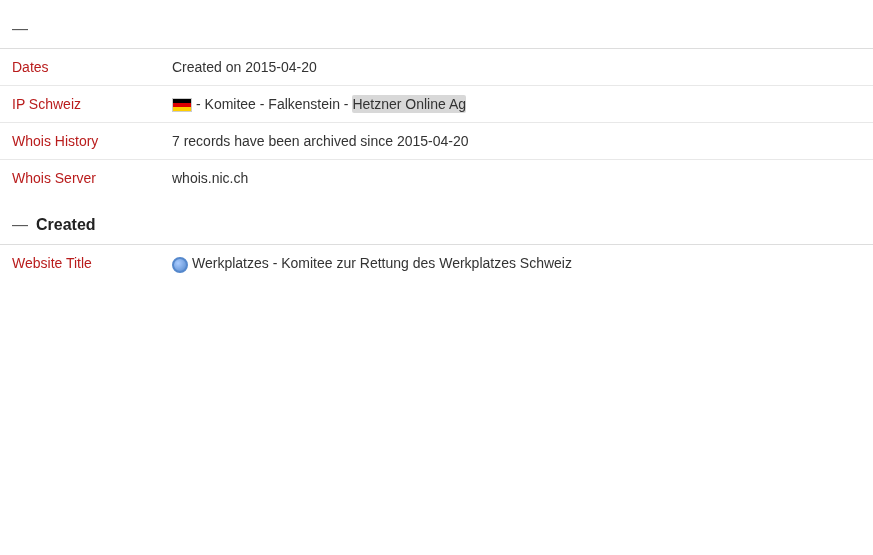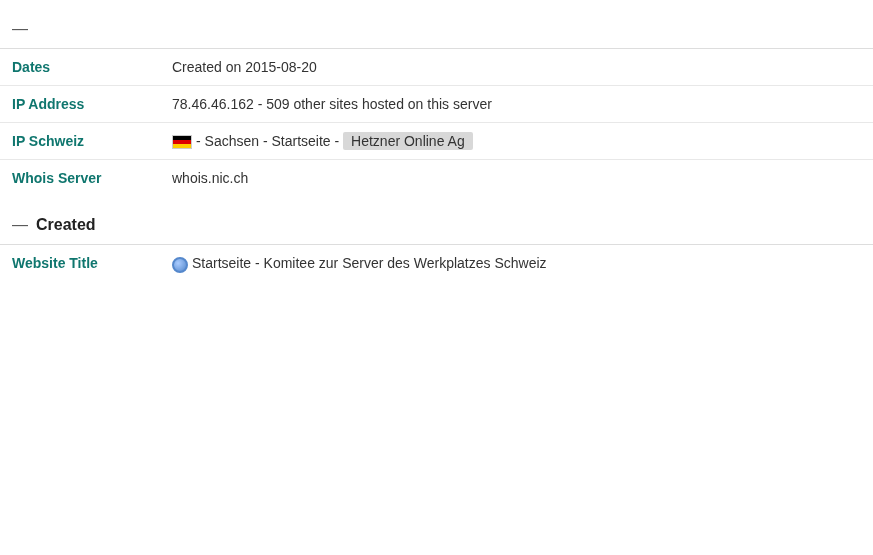--- a/index.html
+++ b/index.html
@@ -53,32 +53,32 @@
       margin-top: 8px;
     }
 
     .data-table td {
       padding: 10px 12px;
       vertical-align: top;
     }
 
     .data-table td.label {
       width: 160px;
-      font-weight: bold;
-      color: #0f766e;
+      font-weight: normal;
+      color: #b91c1c;
       white-space: nowrap;
     }
 
     .data-table td.value {
       color: #333;
     }
 
     .highlighted {
       background-color: #d8d8d8;
-      padding: 1px 8px;
+      padding: 1px 0;
       border-radius: 2px;
     }
 
     .flag-icon {
       display: inline-block;
       width: 20px;
       height: 14px;
       vertical-align: middle;
       margin-right: 4px;
       position: relative;
@@ -119,56 +119,56 @@
 
   <div class="section-header">
     <span class="dash">—</span>
   </div>
 
   <table class="data-table">
     <tbody>
 
       <tr>
         <td class="label">Dates</td>
-        <td class="value">Created on 2015-08-20</td>
+        <td class="value">Created on 2015-04-20</td>
       </tr>
 
-      <tr>
-        <td class="label">IP Address</td>
-        <td class="value">78.46.46.162 - 509 other sites hosted on this server</td>
-      </tr>
 
       <tr>
         <td class="label">IP Schweiz</td>
         <td class="value">
-          <span class="flag-icon flag-de"></span><span>- Sachsen - Startseite - </span><span class="highlighted">Hetzner Online Ag</span>
+          <span class="flag-icon flag-de"></span><span>- Komitee - Falkenstein - </span><span class="highlighted">Hetzner Online Ag</span>
         </td>
       </tr>
 
 
+      <tr>
+        <td class="label">Whois History</td>
+        <td class="value">7 records have been archived since 2015-04-20</td>
+      </tr>
 
       <tr>
         <td class="label">Whois Server</td>
         <td class="value">whois.nic.ch</td>
       </tr>
     </tbody>
   </table>
 
   <div class="section-divider">
     <div class="section-header">
       <span class="dash">—</span>
       <span>Created</span>
     </div>
 
     <table class="data-table">
       <tbody>
 
         <tr>
           <td class="label">Website Title</td>
           <td class="value">
-            <span class="globe-icon"></span><span>Startseite - Komitee zur Server des Werkplatzes Schweiz</span>
+            <span class="globe-icon"></span><span>Werkplatzes - Komitee zur Rettung des Werkplatzes Schweiz</span>
           </td>
         </tr>
       </tbody>
     </table>
   </div>
 
 </div>
 
 </body></html>

